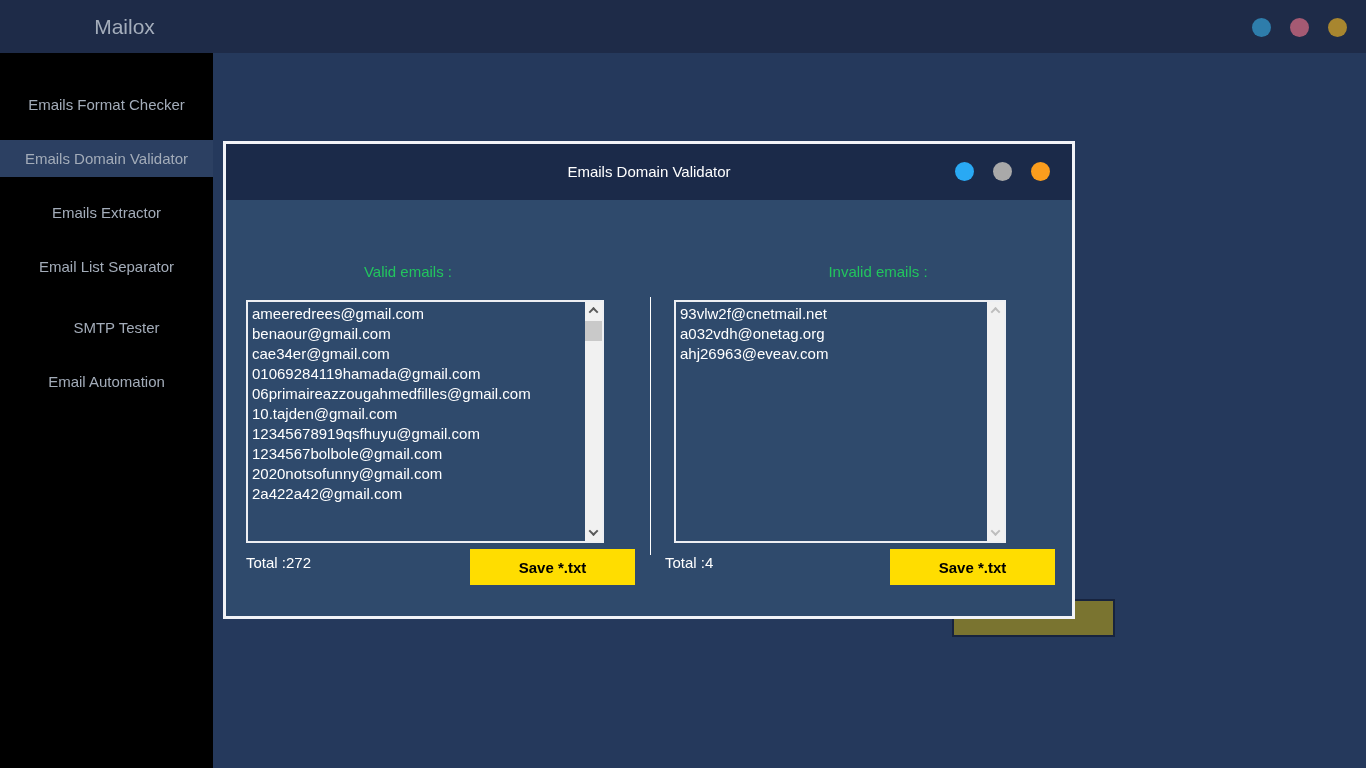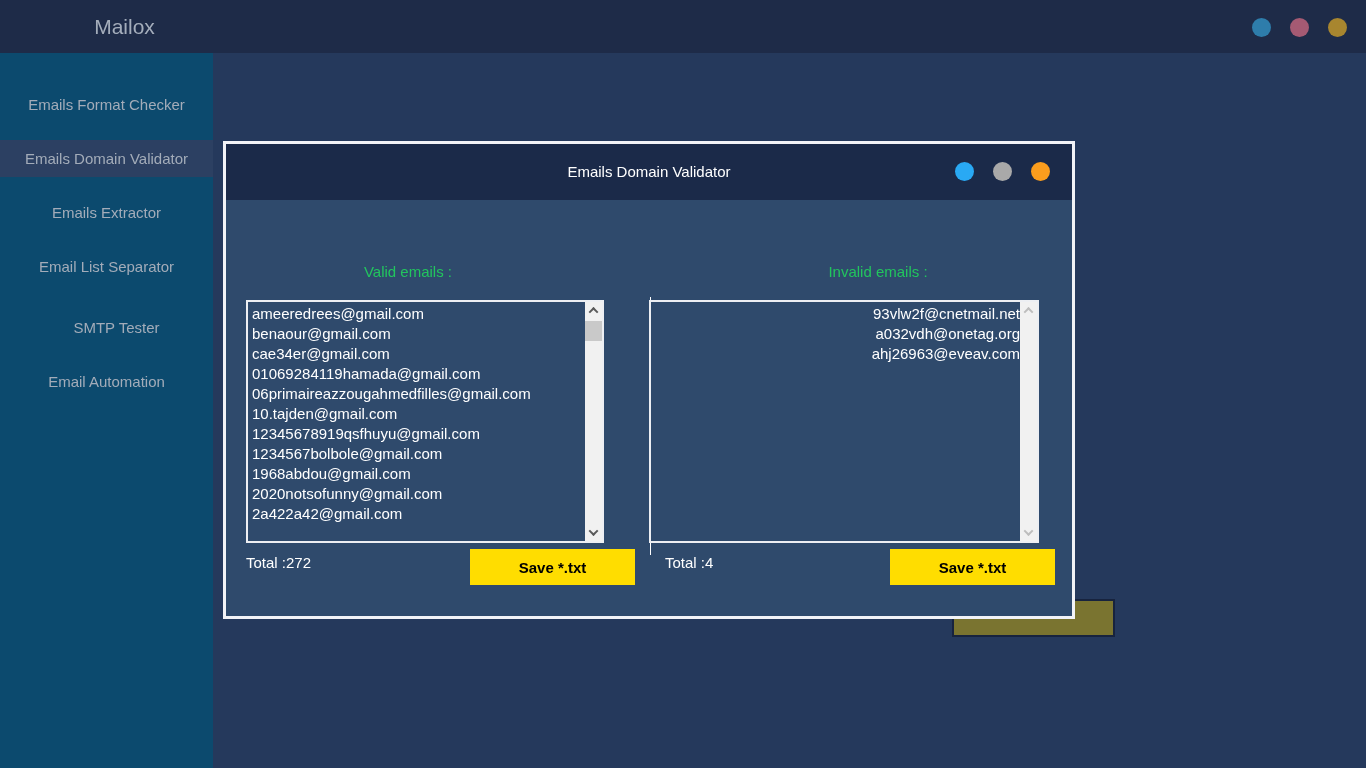--- a/index.html
+++ b/index.html
@@ -9,21 +9,21 @@
   
   .header { position:absolute; left:0; top:0; width:1366px; height:53px;
     background:#1e2b48; z-index:3; }
   .brand { position:absolute; left:0; top:0; width:213px; height:53px;
     line-height:53px; text-align:center; color:#a4adbb; font-size:21px;padding-left:36px; }
   .header-dots { position:absolute; right:19px; top:18px; display:flex; gap:19px; }
   .dot { width:19px; height:19px; border-radius:50%; }
 
   
   .sidebar { position:absolute; left:0; top:53px; width:213px; height:715px;
-    background:#0c4a6e; z-index:2; }
+    background:#000000; z-index:2; }
   .sidebar-items { padding-top:33px; }
   .sidebar-item { height:37px; line-height:37px; text-align:center;
     color:#a3acb9; font-size:15px; margin-bottom:17px; cursor:pointer; }
   .sidebar-item.active { background:#2c4062; }
   .sidebar-item:nth-of-type(5) { margin-top:24px;margin-left:20px; }
 
   
   .main { position:absolute; left:213px; top:53px; width:1153px; height:715px;
     background:#25395c; z-index:1; }
   .bg-button { position:absolute; left:952px; top:599px; width:163px; height:38px;
@@ -39,21 +39,21 @@
   .dialog-dots { position:absolute; right:22px; top:18px; display:flex; gap:19px; }
 
   .panel-label { position:absolute; top:118px; transform:translateX(-50%);
     color:#22c55e; font-size:15px; line-height:20px; }
   .panel-label.valid   { left:182px; }
   .panel-label.invalid { left:652px; }
 
   .listbox { position:absolute; top:156px; height:243px;
     border:2px solid #edeff3; background:#2f4a6c; }
   .listbox.valid   { left:20px;  width:358px; }
-  .listbox.invalid { left:423px; width:390px;text-align:right; }
+  .listbox.invalid { left:448px; width:332px; }
   .listbox-inner { position:absolute; left:0; top:0; right:17px; bottom:0;
     overflow:hidden; padding:2px 0 0 4px; }
   .email-row { color:#ffffff; font-size:15px; line-height:20px; white-space:nowrap; }
 
   .scrollbar { position:absolute; right:0; top:0; width:17px; height:100%;
     background:#f1f1f1; }
   .sb-arrow { position:absolute; left:0; width:17px; height:17px;
     display:flex; align-items:center; justify-content:center; }
   .sb-arrow.up { top:0; } .sb-arrow.down { bottom:0; }
   .chev { width:7px; height:7px; border-left:2px solid #5a5a5a; border-top:2px solid #5a5a5a; }
@@ -148,21 +148,20 @@
         <div class="email-row">01069284119hamada@gmail.com</div>
 
         <div class="email-row">06primaireazzougahmedfilles@gmail.com</div>
 
         <div class="email-row">10.tajden@gmail.com</div>
 
         <div class="email-row">12345678919qsfhuyu@gmail.com</div>
 
         <div class="email-row">1234567bolbole@gmail.com</div>
 
-        <div class="email-row">1968abdou@gmail.com</div>
 
 
         <div class="email-row">2020notsofunny@gmail.com</div>
 
         <div class="email-row">2a422a42@gmail.com</div>
       </div>
     <div class="scrollbar">
       <div class="sb-arrow up">
           <span class="chev c-up"></span>
         </div>

